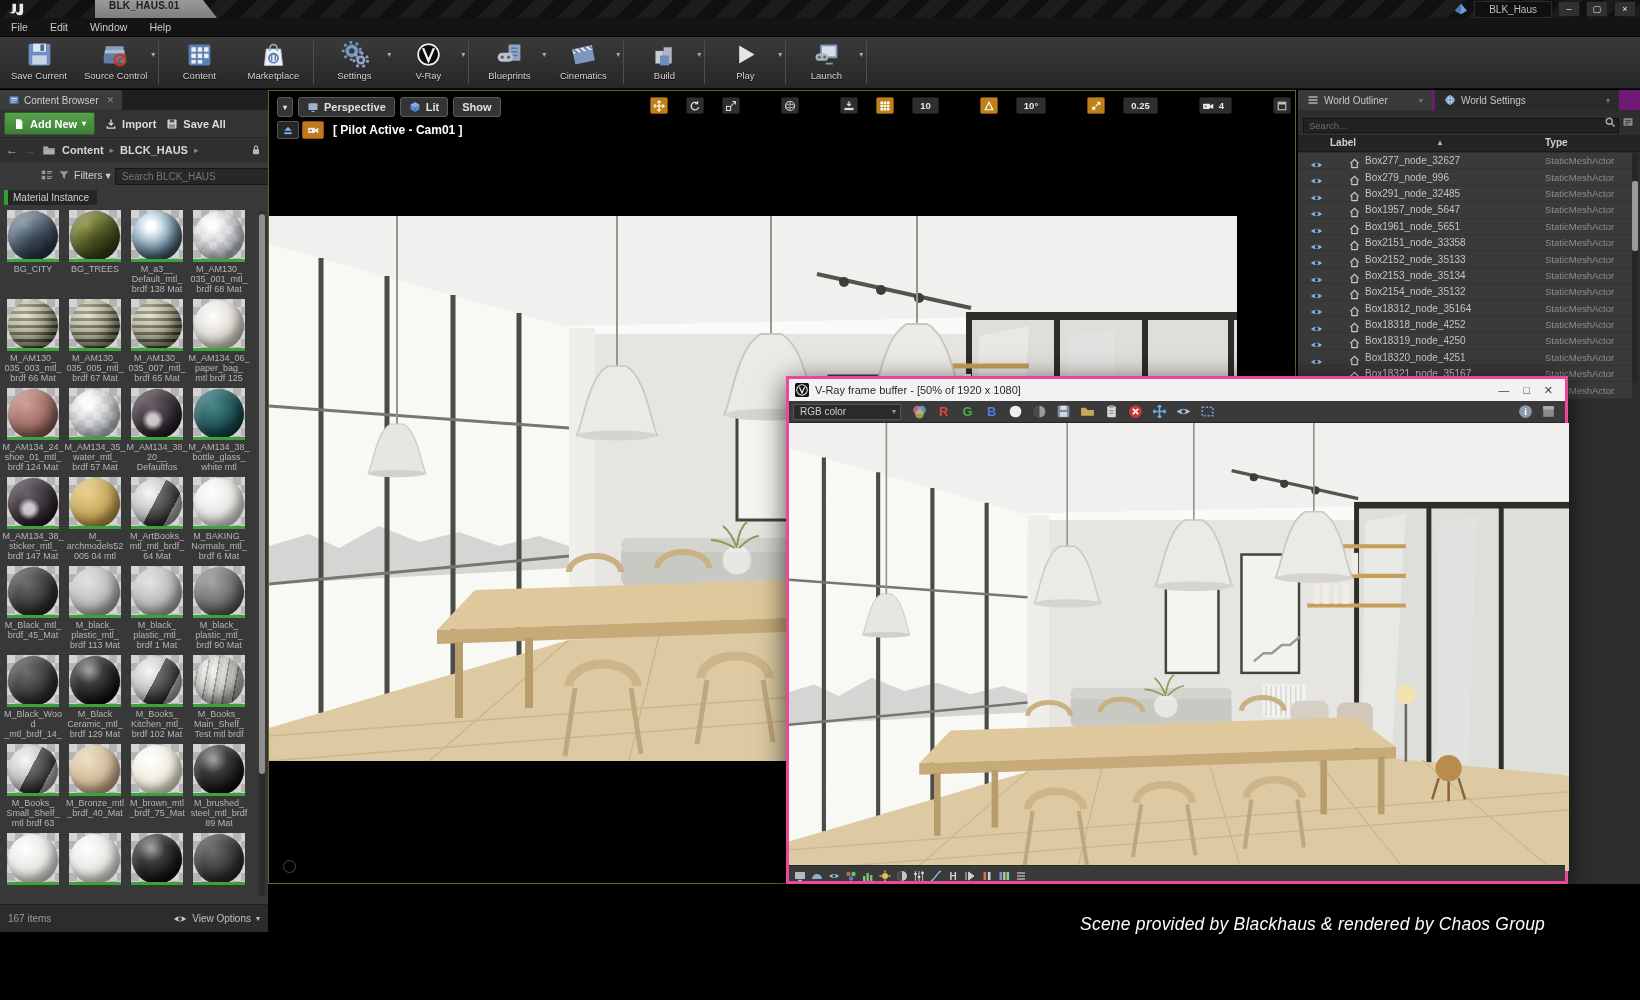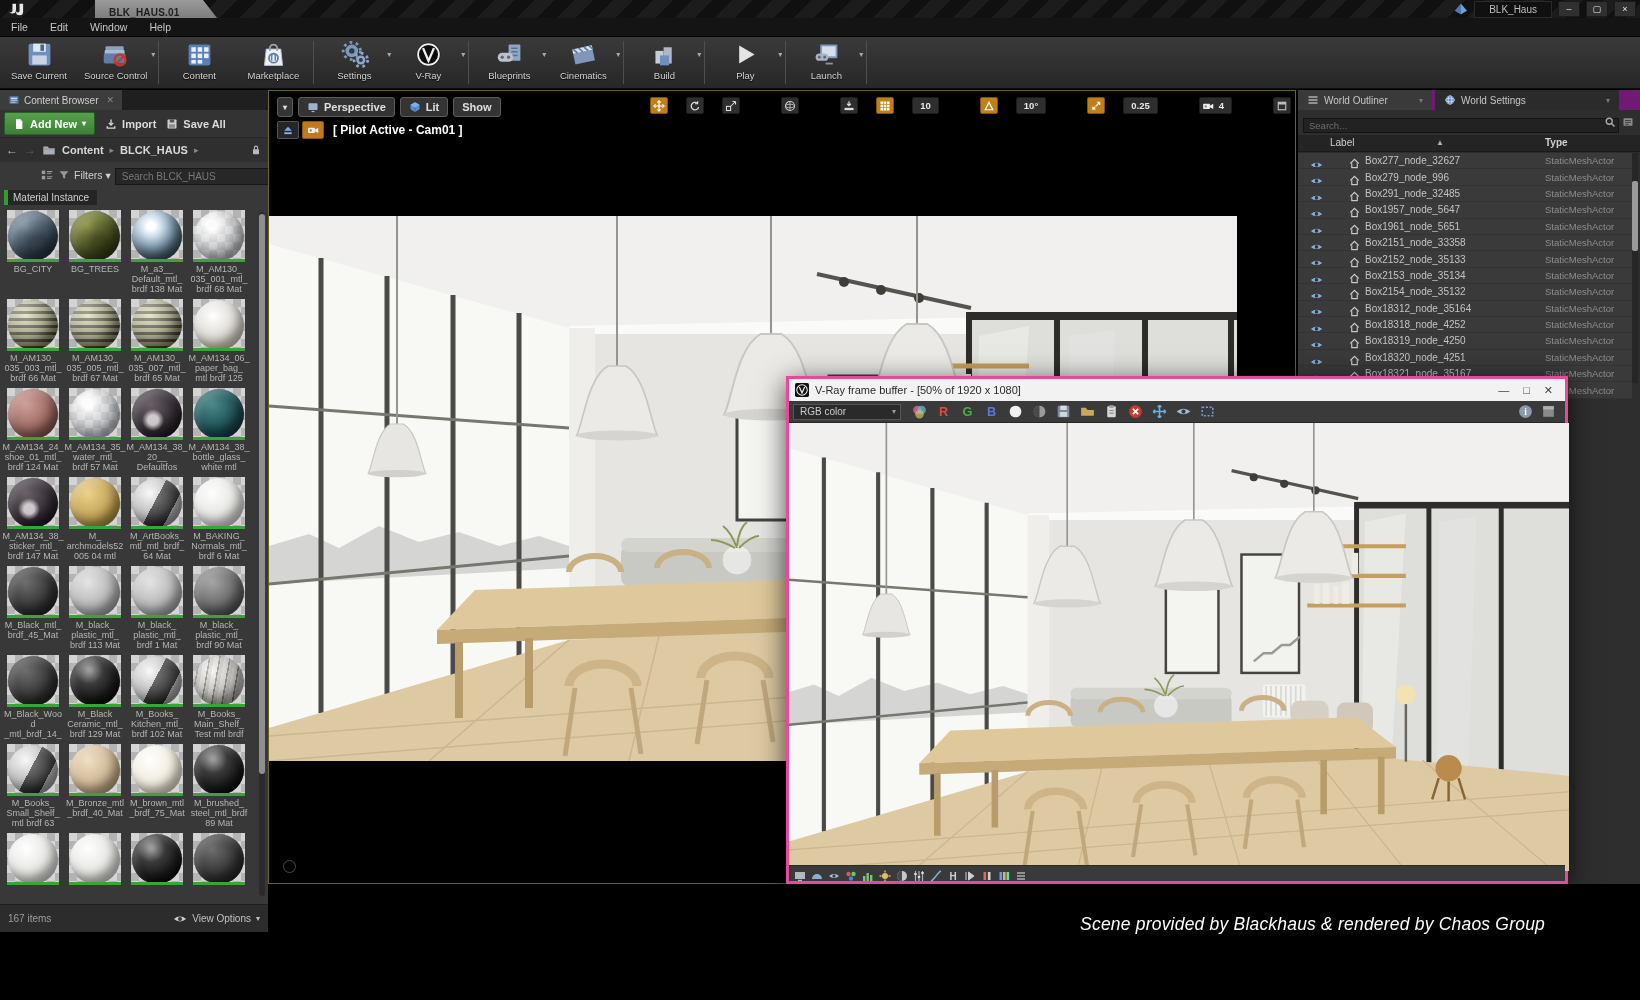--- a/index.html
+++ b/index.html
@@ -5,21 +5,21 @@
   html,body{margin:0;padding:0;background:#000;}
   .app{position:relative;width:1640px;height:1000px;background:#000;overflow:hidden;
        font-family:"Liberation Sans",sans-serif;color:#ccc;-webkit-font-smoothing:antialiased;}
   [data-icon] svg{width:100%;height:100%;display:block;}
 
   
   .titlebar{position:absolute;left:0;top:0;width:1640px;height:18px;
     background:repeating-linear-gradient(135deg,#101010 0 14px,#1c1c1c 14px 28px);display:flex;align-items:center;}
   .ue-logo{width:22px;height:16px;margin-left:5px;}
   .doc-tab{position:absolute;left:95px;top:0;height:18px;width:108px;background:linear-gradient(#9a9a9a,#7e7e7e);
-    clip-path:polygon(0 0,calc(100% - 14px) 0,100% 100%,0 100%);display:flex;align-items:flex-end;
+    clip-path:polygon(0 0,calc(100% - 14px) 0,100% 100%,0 100%);display:flex;align-items:flex-start;
     font-size:10px;color:#1d1d1d;padding-left:14px;font-weight:bold;letter-spacing:.2px;}
   .tb-right{position:absolute;right:0;top:0;height:18px;display:flex;align-items:center;gap:6px;padding-right:4px;}
   .win-title{background:#101010;border:1px solid #2a2a2a;color:#bfbfbf;font-size:10px;padding:1px 14px;height:13px;line-height:13px;}
   .win-btn{width:20px;height:14px;background:#303030;border:1px solid #1a1a1a;color:#e8e8e8;font-size:9px;
     display:flex;align-items:center;justify-content:center;cursor:default;}
   .pyr-icon{width:14px;height:12px;}
 
   
   .menubar{position:absolute;left:0;top:18px;width:1640px;height:18px;background:#141414;display:flex;align-items:center;border-bottom:1px solid #000;}
   .menu-item{font-size:10.5px;color:#c8c8c8;padding:0 11px;}
@@ -107,21 +107,21 @@
   .wo-tab.active{background:#3a3a3a;width:116px;}
   .wo-tab.idle{background:#2b2b2b;width:166px;}
   .wo-tab .tcaret{margin-left:auto;font-size:8px;color:#777;}
   .wo-search{position:absolute;left:5px;top:25px;width:316px;height:15px;}
   .wo-search input{width:100%;height:100%;box-sizing:border-box;background:#222;border:1px solid #141414;color:#bbb;font-size:9.5px;
      padding:0 16px 0 5px;font-family:"Liberation Sans",sans-serif;outline:none;}
   .wo-search input::placeholder{color:#6e6e6e;}
   .wo-search .search-mag{top:1px;}
   .wo-plus{position:absolute;right:6px;top:26px;width:12px;height:12px;}
   .wo-head{position:absolute;left:0;top:45px;width:100%;height:16px;background:#242424;border-bottom:1px solid #1a1a1a;}
-  .wo-head .h-label{position:absolute;left:32px;top:2px;font-size:10px;font-weight:normal;color:#d0d0d0;}
+  .wo-head .h-label{position:absolute;left:32px;top:2px;font-size:10px;font-weight:bold;color:#d0d0d0;}
   .wo-head .h-sort{position:absolute;left:138px;top:3px;font-size:8px;color:#b0b0b0;}
   .wo-head .h-type{position:absolute;left:247px;top:2px;font-size:10px;font-weight:bold;color:#d0d0d0;}
   .wo-rows{position:absolute;left:0;top:63px;width:334px;}
   .out-row{position:relative;height:15.4px;display:flex;align-items:center;background:#3a3a3a;border-bottom:1px solid #333;}
   .out-eye{width:13px;height:10px;margin-left:12px;}
   .out-house{width:11px;height:11px;margin-left:26px;}
   .out-label{font-size:10px;color:#c4c4c4;margin-left:5px;white-space:nowrap;}
   .out-type{position:absolute;left:247px;font-size:9.5px;color:#8d8d8d;white-space:nowrap;}
   .wo-scroll{position:absolute;right:2px;top:63px;width:6px;height:230px;background:#262626;}
   .wo-scroll .thumb{position:absolute;left:0;top:28px;width:6px;height:70px;background:#9a9a9a;border-radius:2px;}

